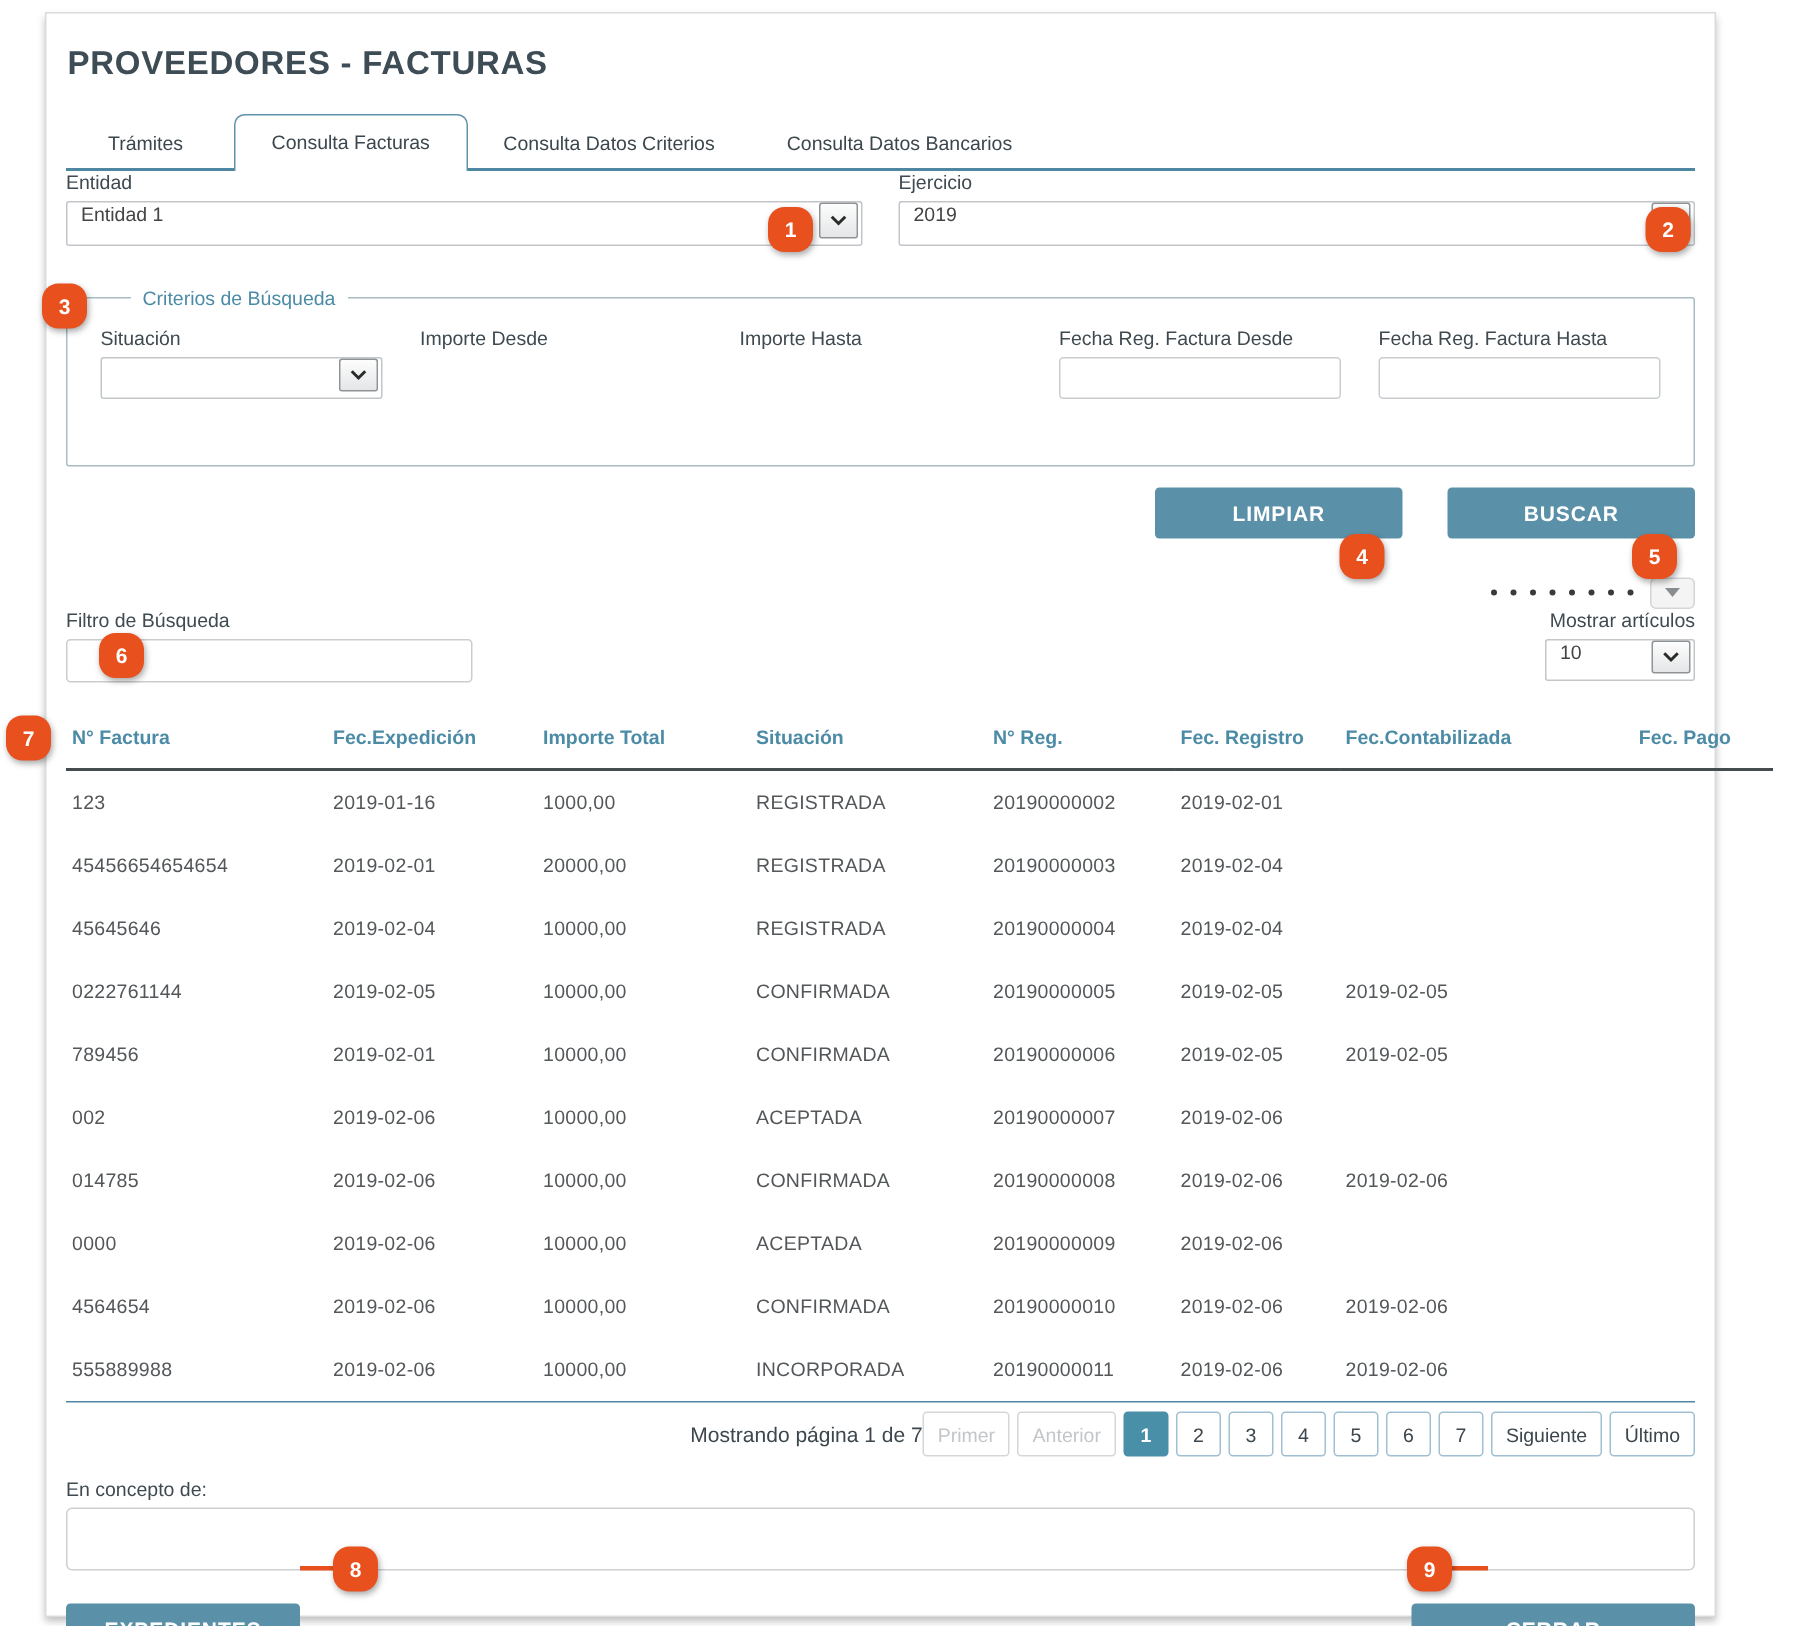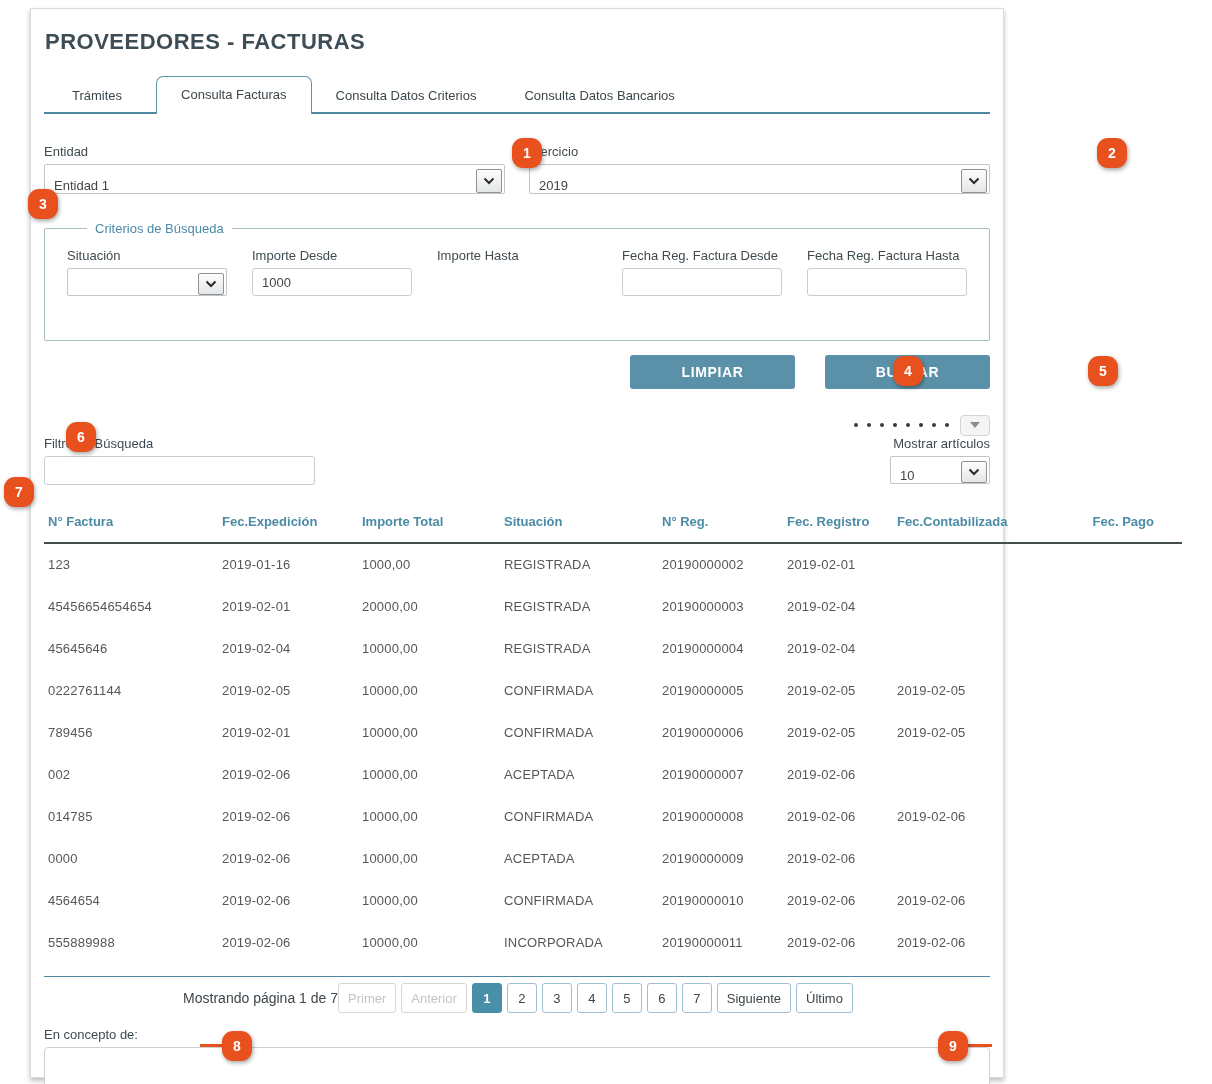--- a/index.html
+++ b/index.html
@@ -5,21 +5,21 @@
   * { box-sizing: border-box; margin: 0; padding: 0; }
   html,body { background:#fff; }
   body {
     width:1212px; height:1084px;
     font-family:"Liberation Sans", sans-serif;
     color:#3f4a50; position:relative; overflow:hidden;
   }
   .page { position:relative; width:1212px; height:1084px; }
 
   .panel {
-    position:absolute; left:30px; top:8px; width:974px; height:1070px;
+    position:absolute; left:30px; top:8px; width:1114px; height:1070px;
     background:#fff; border:1px solid #d8dcde;
     box-shadow:0 3px 5px rgba(0,0,0,.25);
     padding:12px 13px 14px 13px;
   }
 
   
   .title {
     font-size:22px; font-weight:bold; letter-spacing:.5px;
     color:#3e4c55; margin:8px 0 0 1px;
   }
@@ -41,34 +41,34 @@
   
   .lbl { display:block; font-size:13px; color:#3f4a50; margin-bottom:5px; }
   .txt {
     width:100%; height:29px; border:1px solid #c9cdd0; border-radius:3px;
     font-family:"Liberation Sans", sans-serif; font-size:13px; color:#444;
     padding:0 9px; background:#fff; outline:none;
   }
 
   
   .selectbox {
-    display:flex; align-items:flex-end; height:30px; background:#fff;
+    display:flex; align-items:flex-start; height:30px; background:#fff;
     border:1px solid #c2c6c9; border-radius:2px; padding-left:9px;
     cursor:pointer; position:relative;
   }
   .sel-text { flex:1; font-size:13px; color:#444; white-space:nowrap; overflow:hidden; }
   .sel-arrow {
     width:26px; height:24px; margin-right:2px; flex:0 0 26px;
     border:1px solid #8f9396; border-radius:2px;
     background:linear-gradient(#fdfdfd,#e4e6e7);
     display:flex; align-items:center; justify-content:center;
   }
 
   
-  .two-col { display:flex; gap:24px; margin-top:30px; }
+  .two-col { display:flex; gap:24px; margin-top:0; }
   .two-col .field { flex:1; }
 
   
   fieldset.criteria {
     margin-top:27px; border:1px solid #a9bcc4; border-radius:2px;
     padding:10px 22px 44px 22px;
   }
   fieldset.criteria legend {
     margin-left:20px; padding:0 8px; font-size:13px; color:#4c8ba6;
   }
@@ -114,22 +114,22 @@
     padding:11px 4px 13px 4px; border-bottom:2px solid #454c50;
   }
   table.grid th.col-last { text-align:right; padding-right:28px; }
   table.grid td {
     font-size:13px; color:#545759; padding:13px 4px 14px 4px;
     letter-spacing:.2px;
   }
 
   
   .pagebar {
-    border-top:1px solid #4f87a3; margin-top:12px;
-    display:flex; justify-content:center; align-items:center;
+    border-top:1px solid #4f87a3; margin-top:0;
+    display:flex; justify-content:flex-end; align-items:center;
     padding:6px 0 4px 0;
   }
   .page-summary { font-size:14px; color:#3c464c; padding-left:2px; }
   .pages { display:flex; gap:5px; }
   .pbtn {
     min-width:30px; height:30px; padding:0 9px;
     border:1px solid #9fc0d2; border-radius:3px; background:#fff;
     font-size:13px; color:#3c464c; display:flex; align-items:center;
     justify-content:center; cursor:pointer;
   }
@@ -218,21 +218,20 @@
             <span class="sel-text"></span>
             <span class="sel-arrow" style="height:22px;">
               <svg width="12" height="8" viewBox="0 0 12 8">
                   <path d="M1.5 1.5l4.5 4.5 4.5-4.5" stroke="#2b2b2b" stroke-width="2" fill="none"></path>
                 </svg>
             </span>
           </div>
         </div>
         <div class="field">
           <label class="lbl">Importe Desde</label>
-          <input class="txt" type="text" value="1000" style="">
         </div>
         <div class="field">
           <label class="lbl">Importe Hasta</label>
         </div>
         <div class="field">
           <label class="lbl">Fecha Reg. Factura Desde</label>
           <input class="txt" type="text" value="" style="">
         </div>
         <div class="field">
           <label class="lbl">Fecha Reg. Factura Hasta</label>

